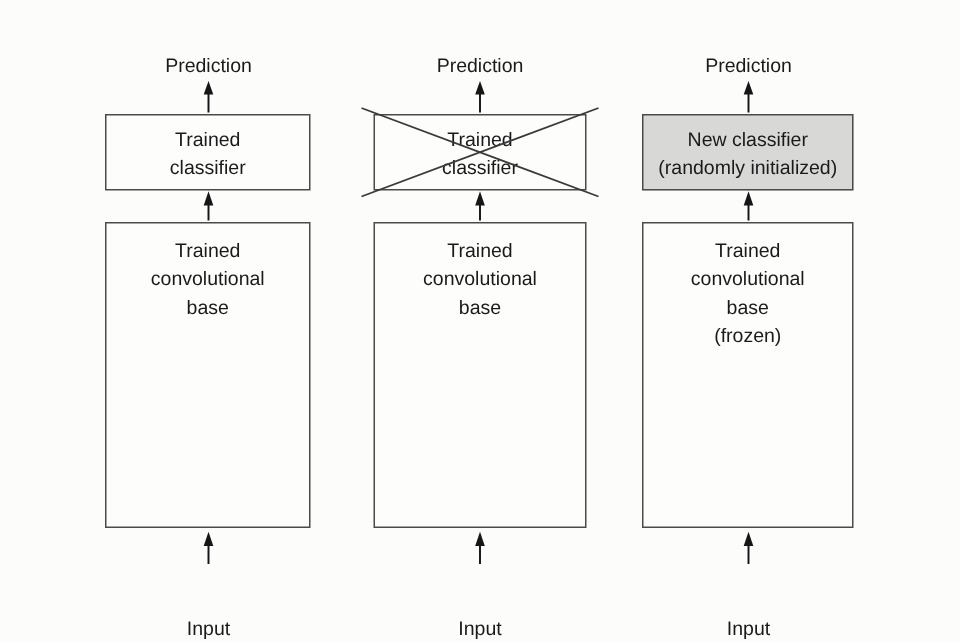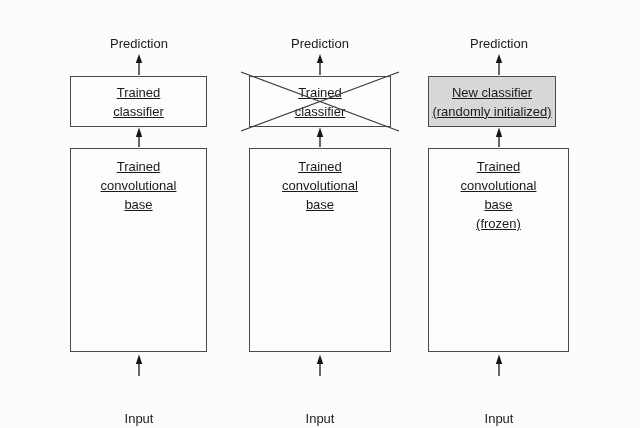--- a/index.html
+++ b/index.html
@@ -38,34 +38,33 @@
   .pred-2, .in-2 { left: 320px; }
   .pred-3, .in-3 { left: 499px; }
 
   .box {
     position: absolute;
     border: 1.5px solid var(--box-border);
     background: var(--box-fill);
     display: flex;
     justify-content: center;
     text-align: center;
-    text-decoration: underline;
   }
   .box-label {
     font-size: 13px;
     line-height: 19px;
     white-space: pre-line;
     color: var(--text);
   }
   .classifier { align-items: center; }
   .base       { align-items: flex-start; padding-top: 8px; }
 
   .c1 { left: 70px;  top: 76px; width: 137px; height: 51px; }
   .c2 { left: 249px; top: 76px; width: 142px; height: 51px; }
-  .c3 { left: 428px; top: 76px; width: 128px; height: 51px; background: var(--gray-fill); }
+  .c3 { left: 428px; top: 76px; width: 141px; height: 51px; background: var(--gray-fill); }
   .b1 { left: 70px;  top: 148px; width: 137px; height: 204px; }
   .b2 { left: 249px; top: 148px; width: 142px; height: 204px; }
   .b3 { left: 428px; top: 148px; width: 141px; height: 204px; }
 
   svg.overlay {
     position: absolute;
     left: 0; top: 0;
     width: 640px; height: 428px;
     pointer-events: none;
   }

